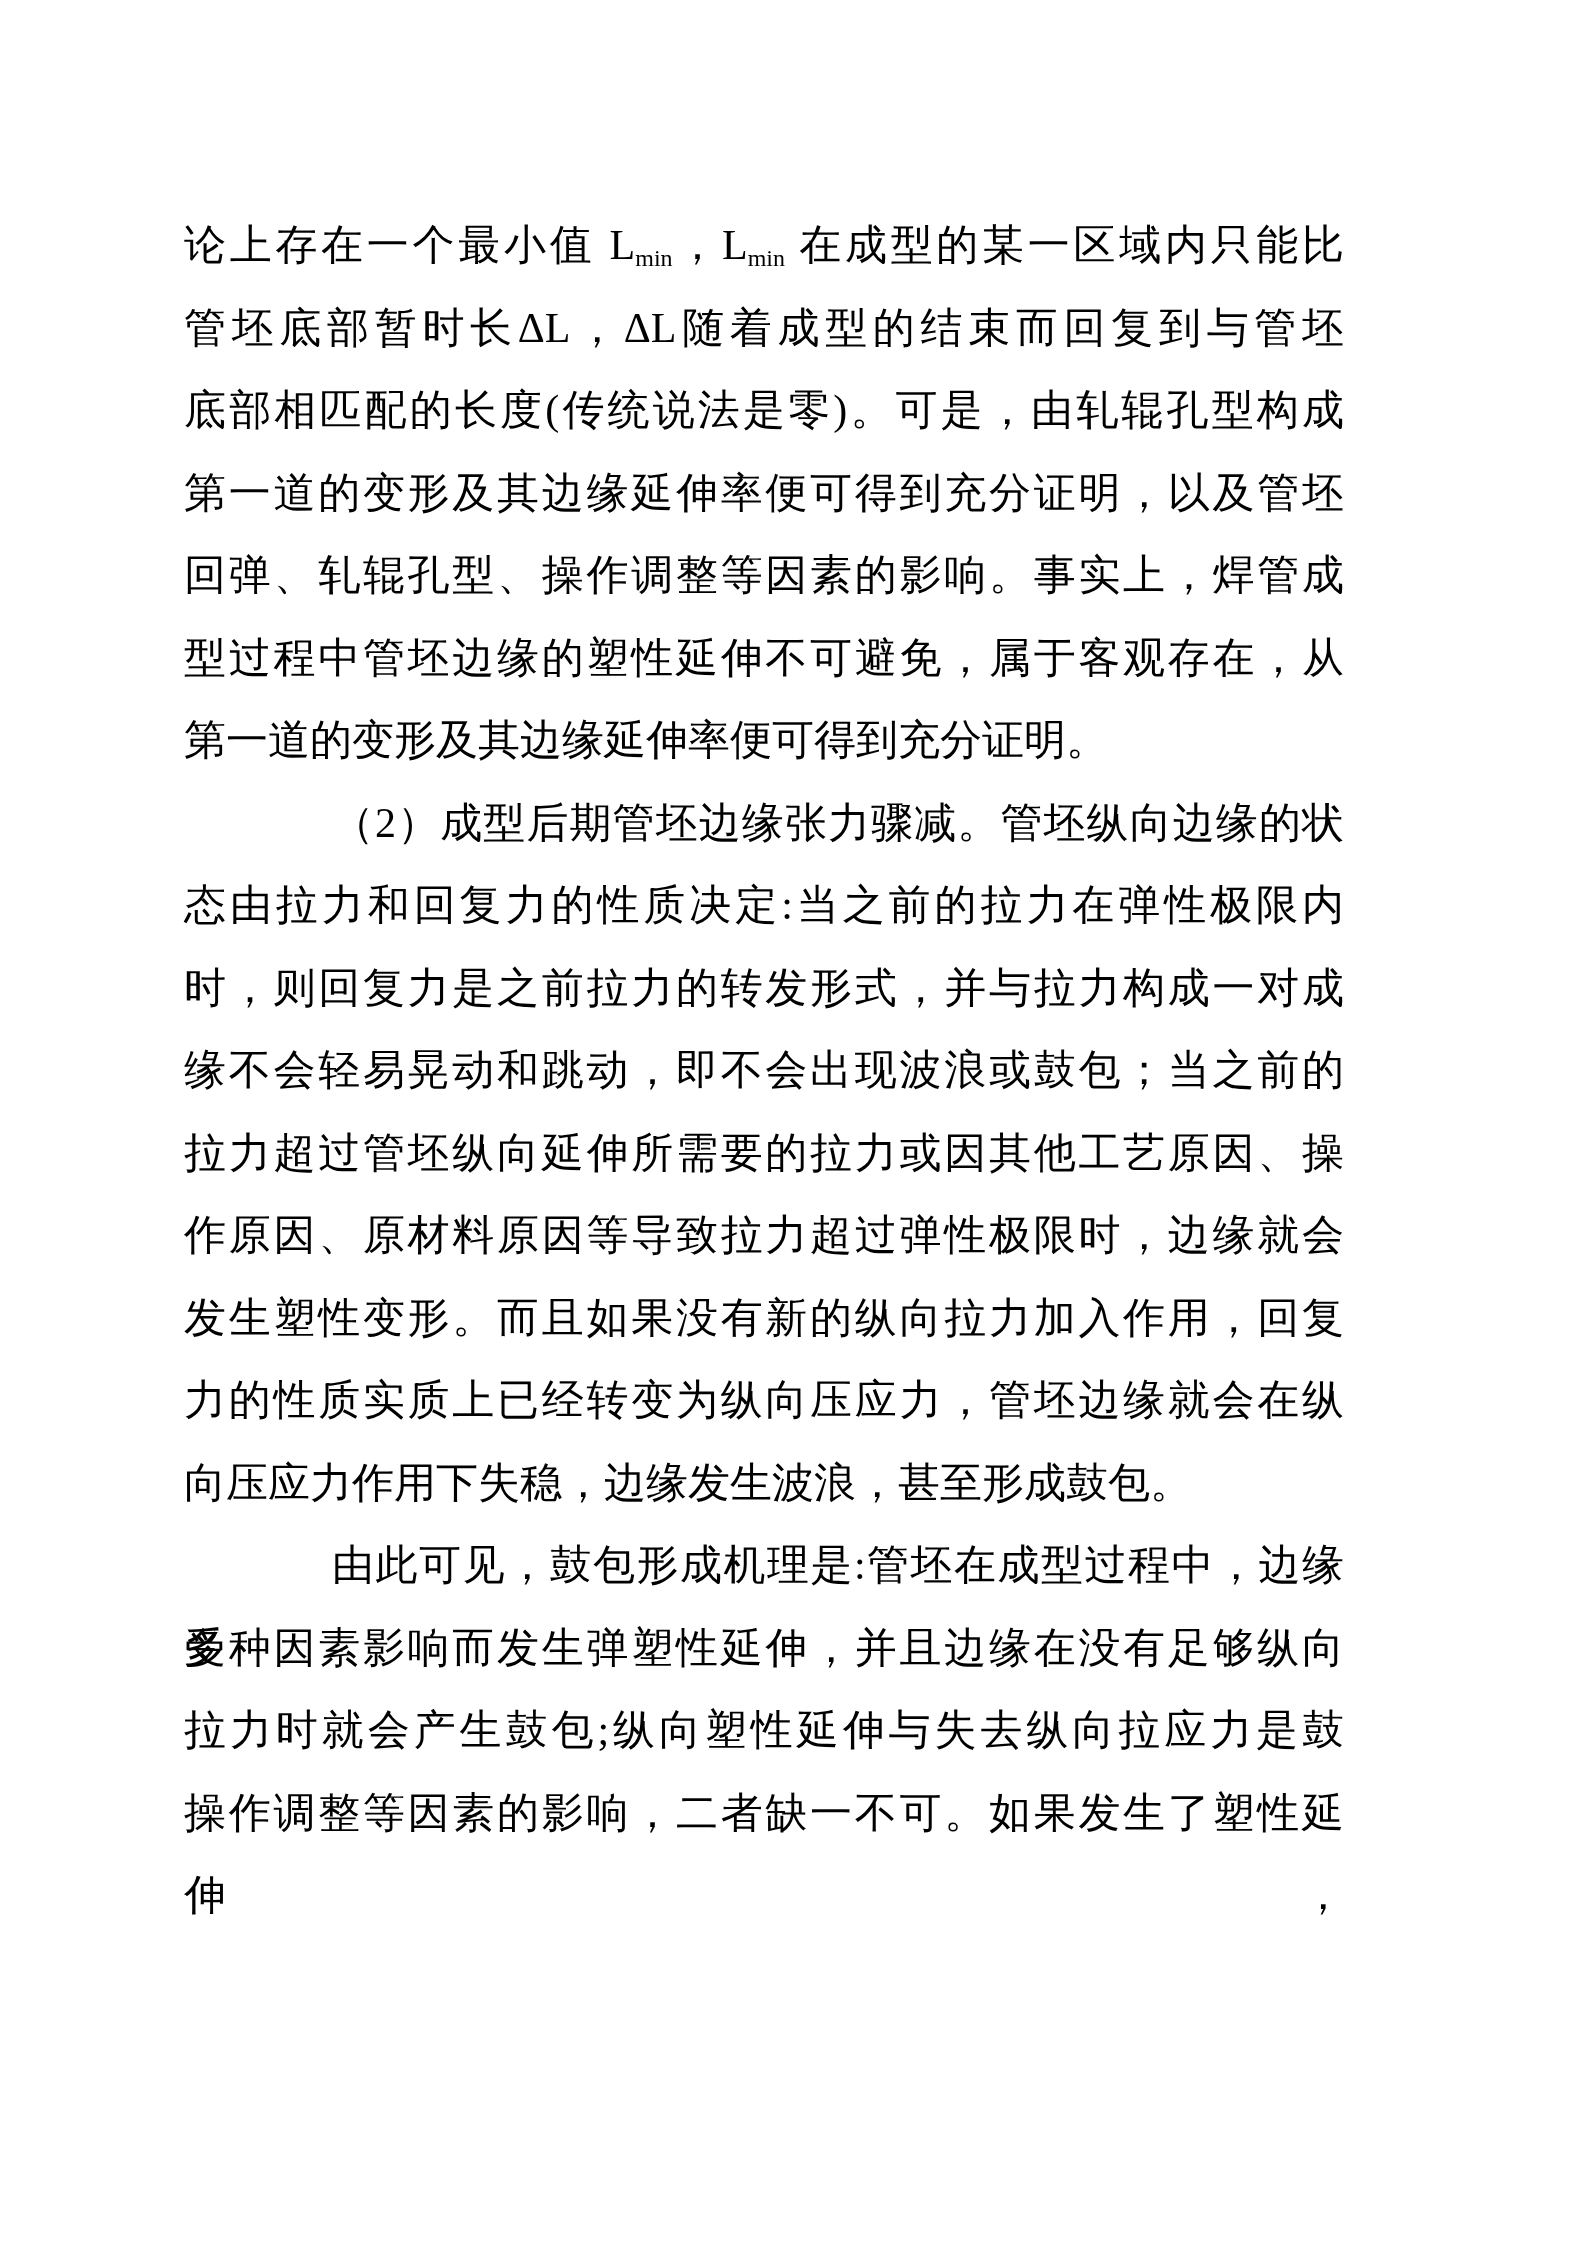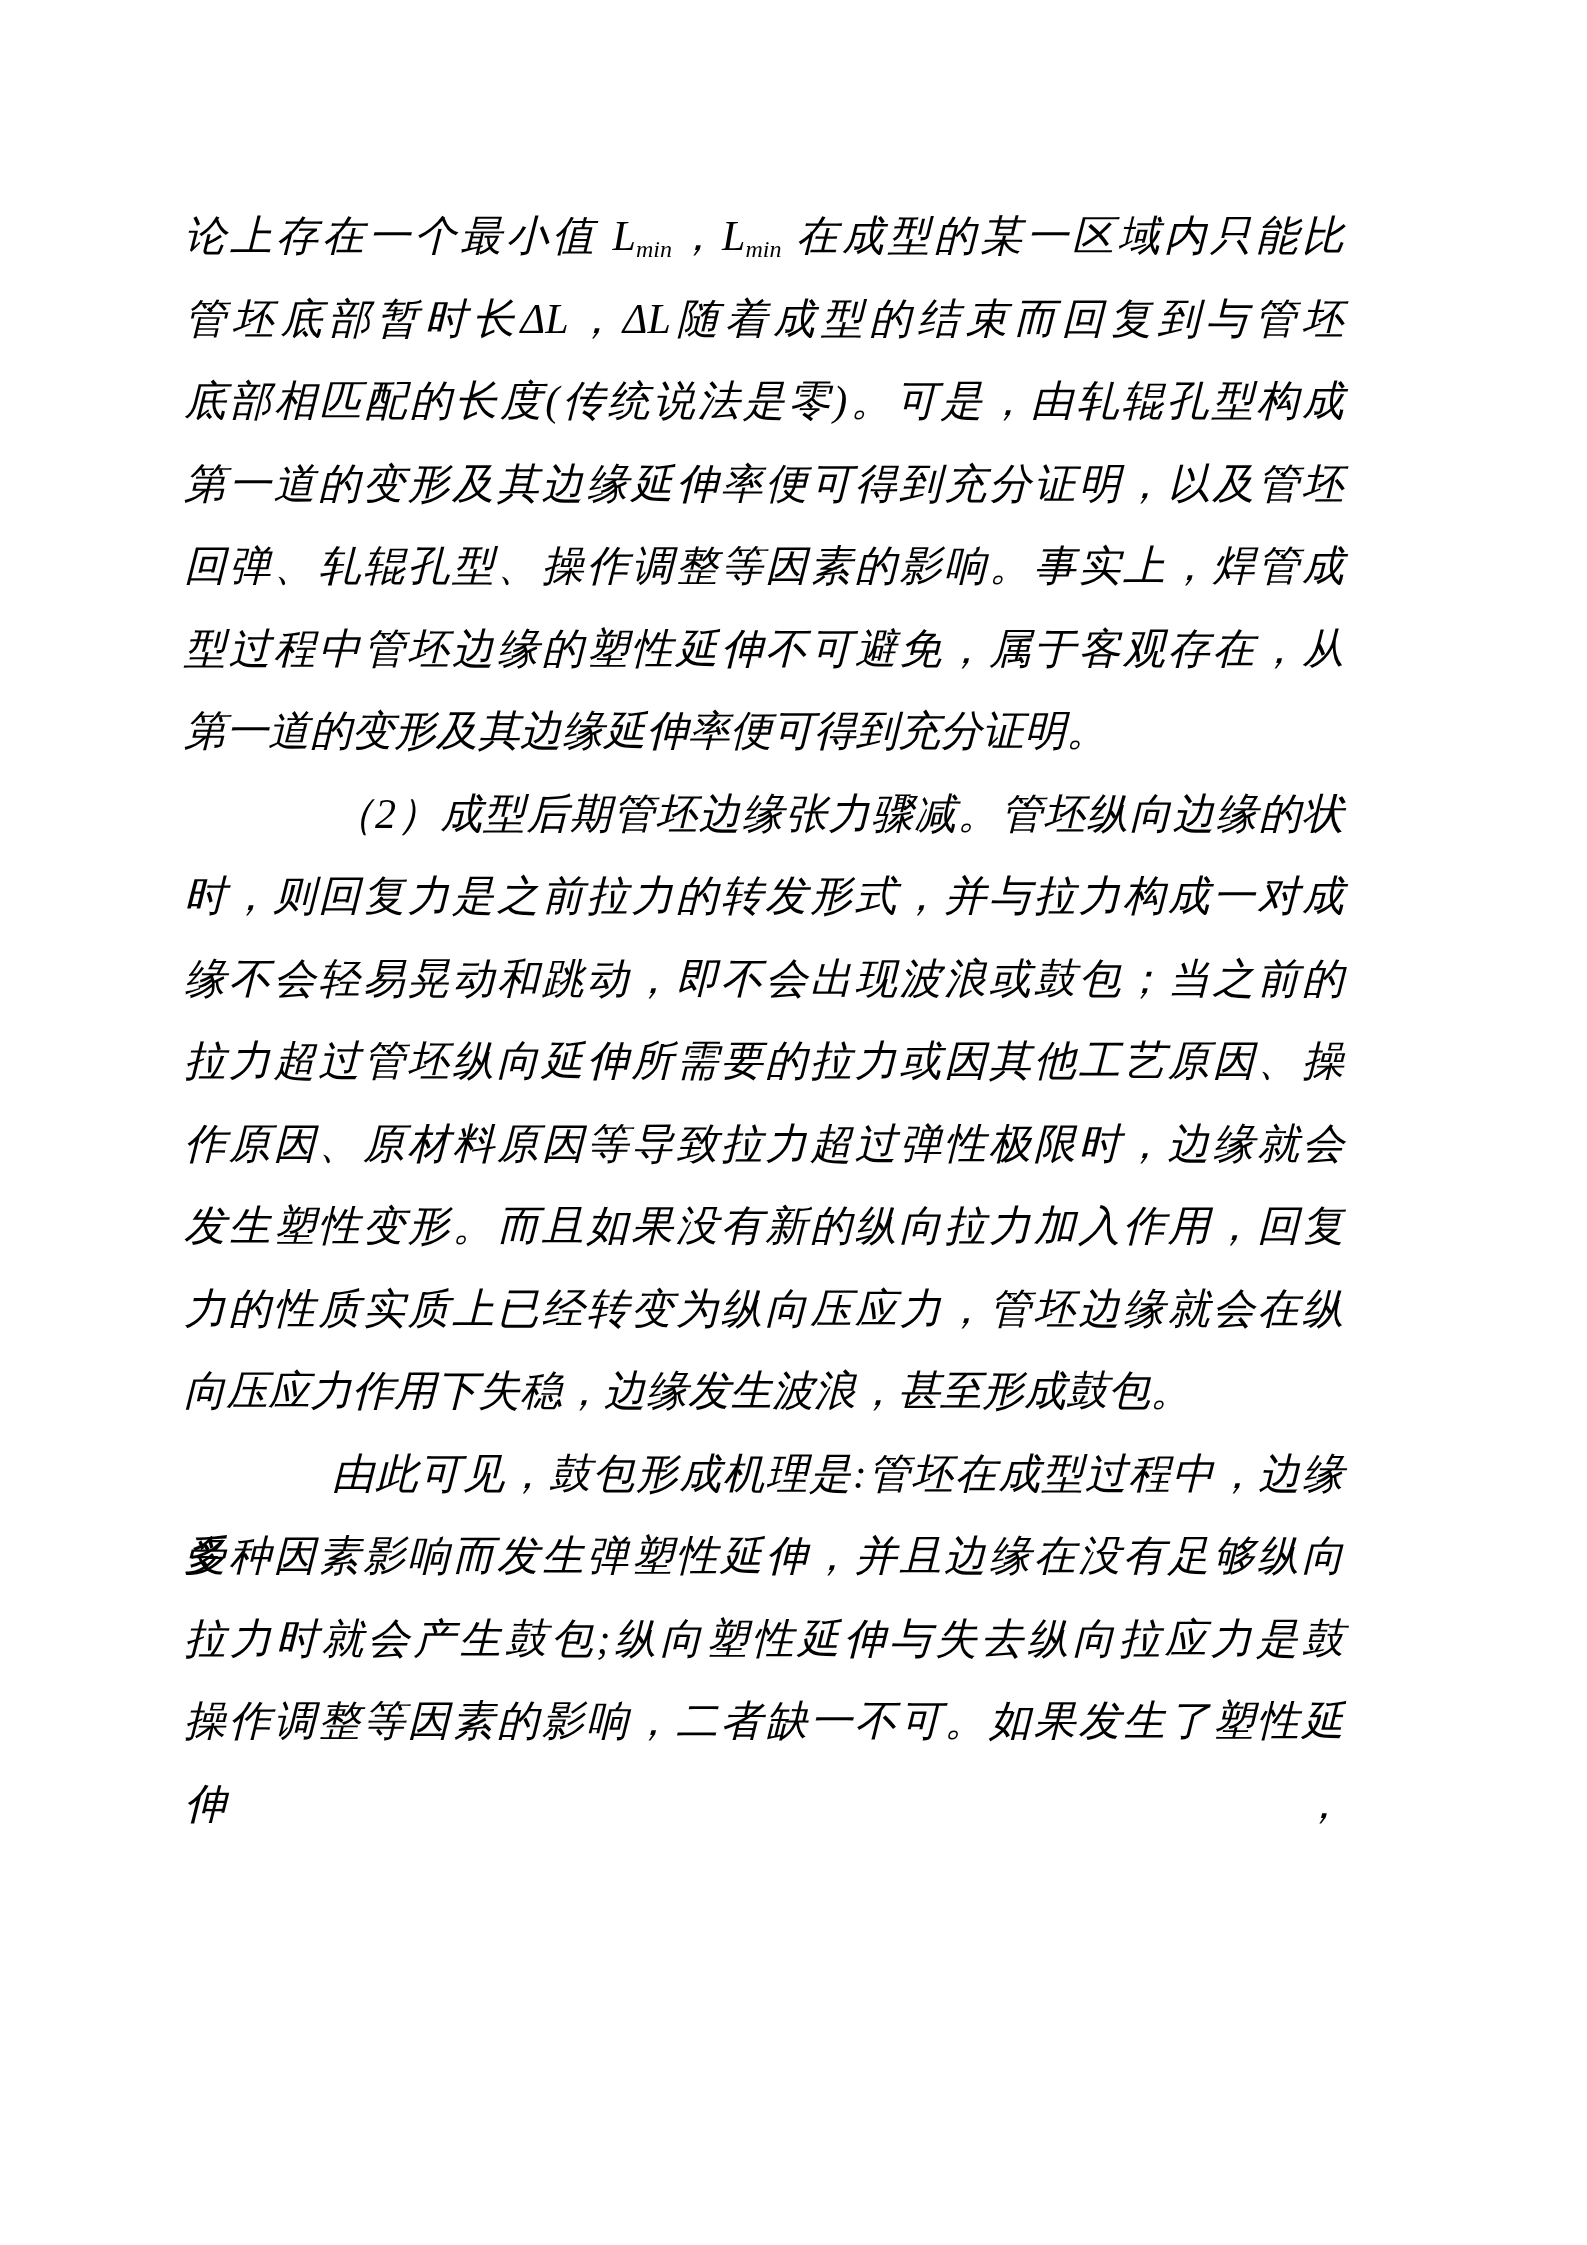--- a/index.html
+++ b/index.html
@@ -19,23 +19,22 @@
     left: 0;
     top: 0;
     width: 1587px;
     height: 2245px;
     background: #ffffff;
     overflow: hidden;
   }
   .text-block {
     position: absolute;
     left: 184px;
-    top: 195px;
+    top: 204px;
     width: 1160px;
-    font-style: italic;
   }
   .line {
     height: 82.5px;
     line-height: 82.5px;
     font-size: 42px;
     white-space: normal;
     text-align: justify;
     text-align-last: left;
     overflow: visible;
   }
@@ -56,20 +55,21 @@
 <div class="page">
   <div class="text-block" id="text-block">
       <div class="line j"><span>论上存在一个最小值 L</span><span class="sub">min</span><span>，L</span><span class="sub">min</span><span> 在成型的某一区域内只能比</span></div>
       <div class="line j"><span>管坯底部暂时长ΔL，ΔL随着成型的结束而回复到与管坯</span></div>
       <div class="line j"><span>底部相匹配的长度(传统说法是零)。可是，由轧辊孔型构成</span></div>
       <div class="line j"><span>第一道的变形及其边缘延伸率便可得到充分证明，以及管坯</span></div>
       <div class="line j"><span>回弹、轧辊孔型、操作调整等因素的影响。事实上，焊管成</span></div>
       <div class="line j"><span>型过程中管坯边缘的塑性延伸不可避免，属于客观存在，从</span></div>
       <div class="line"><span>第一道的变形及其边缘延伸率便可得到充分证明。</span></div>
       <div class="line j indent"><span>（2）成型后期管坯边缘张力骤减。管坯纵向边缘的状</span></div>
+      <div class="line j"><span>态由拉力和回复力的性质决定:当之前的拉力在弹性极限内</span></div>
       <div class="line j"><span>时，则回复力是之前拉力的转发形式，并与拉力构成一对成</span></div>
       <div class="line j"><span>缘不会轻易晃动和跳动，即不会出现波浪或鼓包；当之前的</span></div>
       <div class="line j"><span>拉力超过管坯纵向延伸所需要的拉力或因其他工艺原因、操</span></div>
       <div class="line j"><span>作原因、原材料原因等导致拉力超过弹性极限时，边缘就会</span></div>
       <div class="line j"><span>发生塑性变形。而且如果没有新的纵向拉力加入作用，回复</span></div>
       <div class="line j"><span>力的性质实质上已经转变为纵向压应力，管坯边缘就会在纵</span></div>
       <div class="line"><span>向压应力作用下失稳，边缘发生波浪，甚至形成鼓包。</span></div>
       <div class="line j indent"><span>由此可见，鼓包形成机理是:管坯在成型过程中，边缘受</span></div>
       <div class="line j"><span>多种因素影响而发生弹塑性延伸，并且边缘在没有足够纵向</span></div>
       <div class="line j"><span>拉力时就会产生鼓包;纵向塑性延伸与失去纵向拉应力是鼓</span></div>

